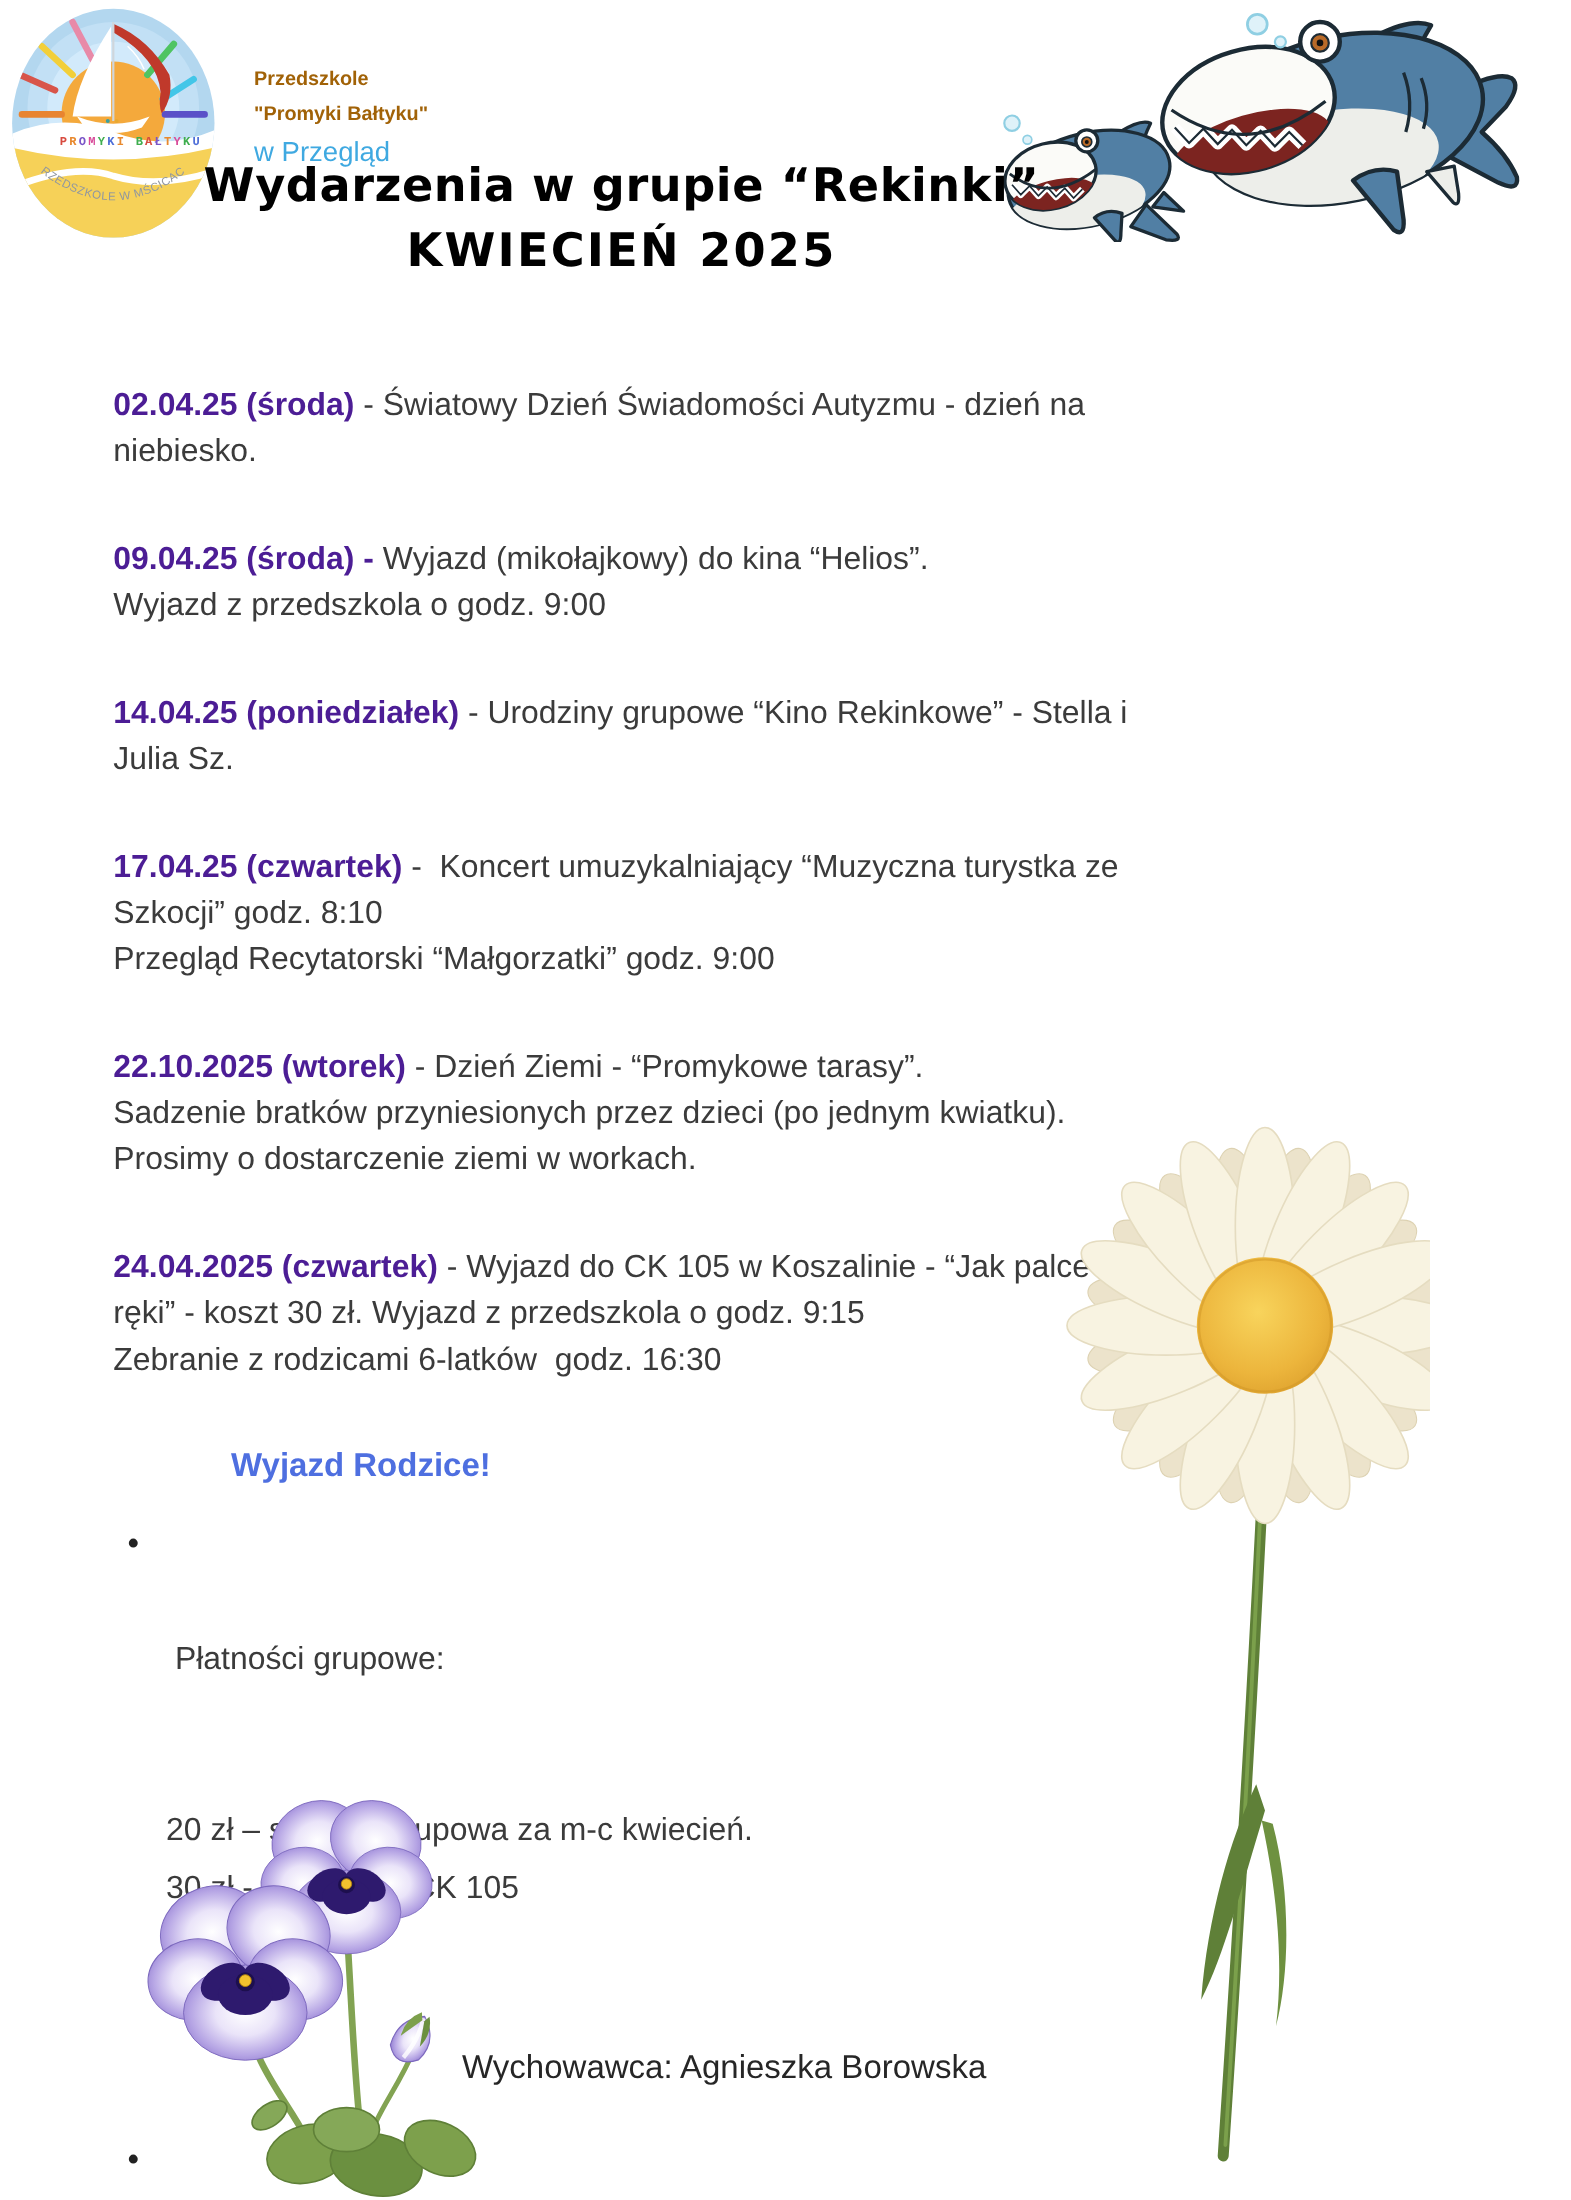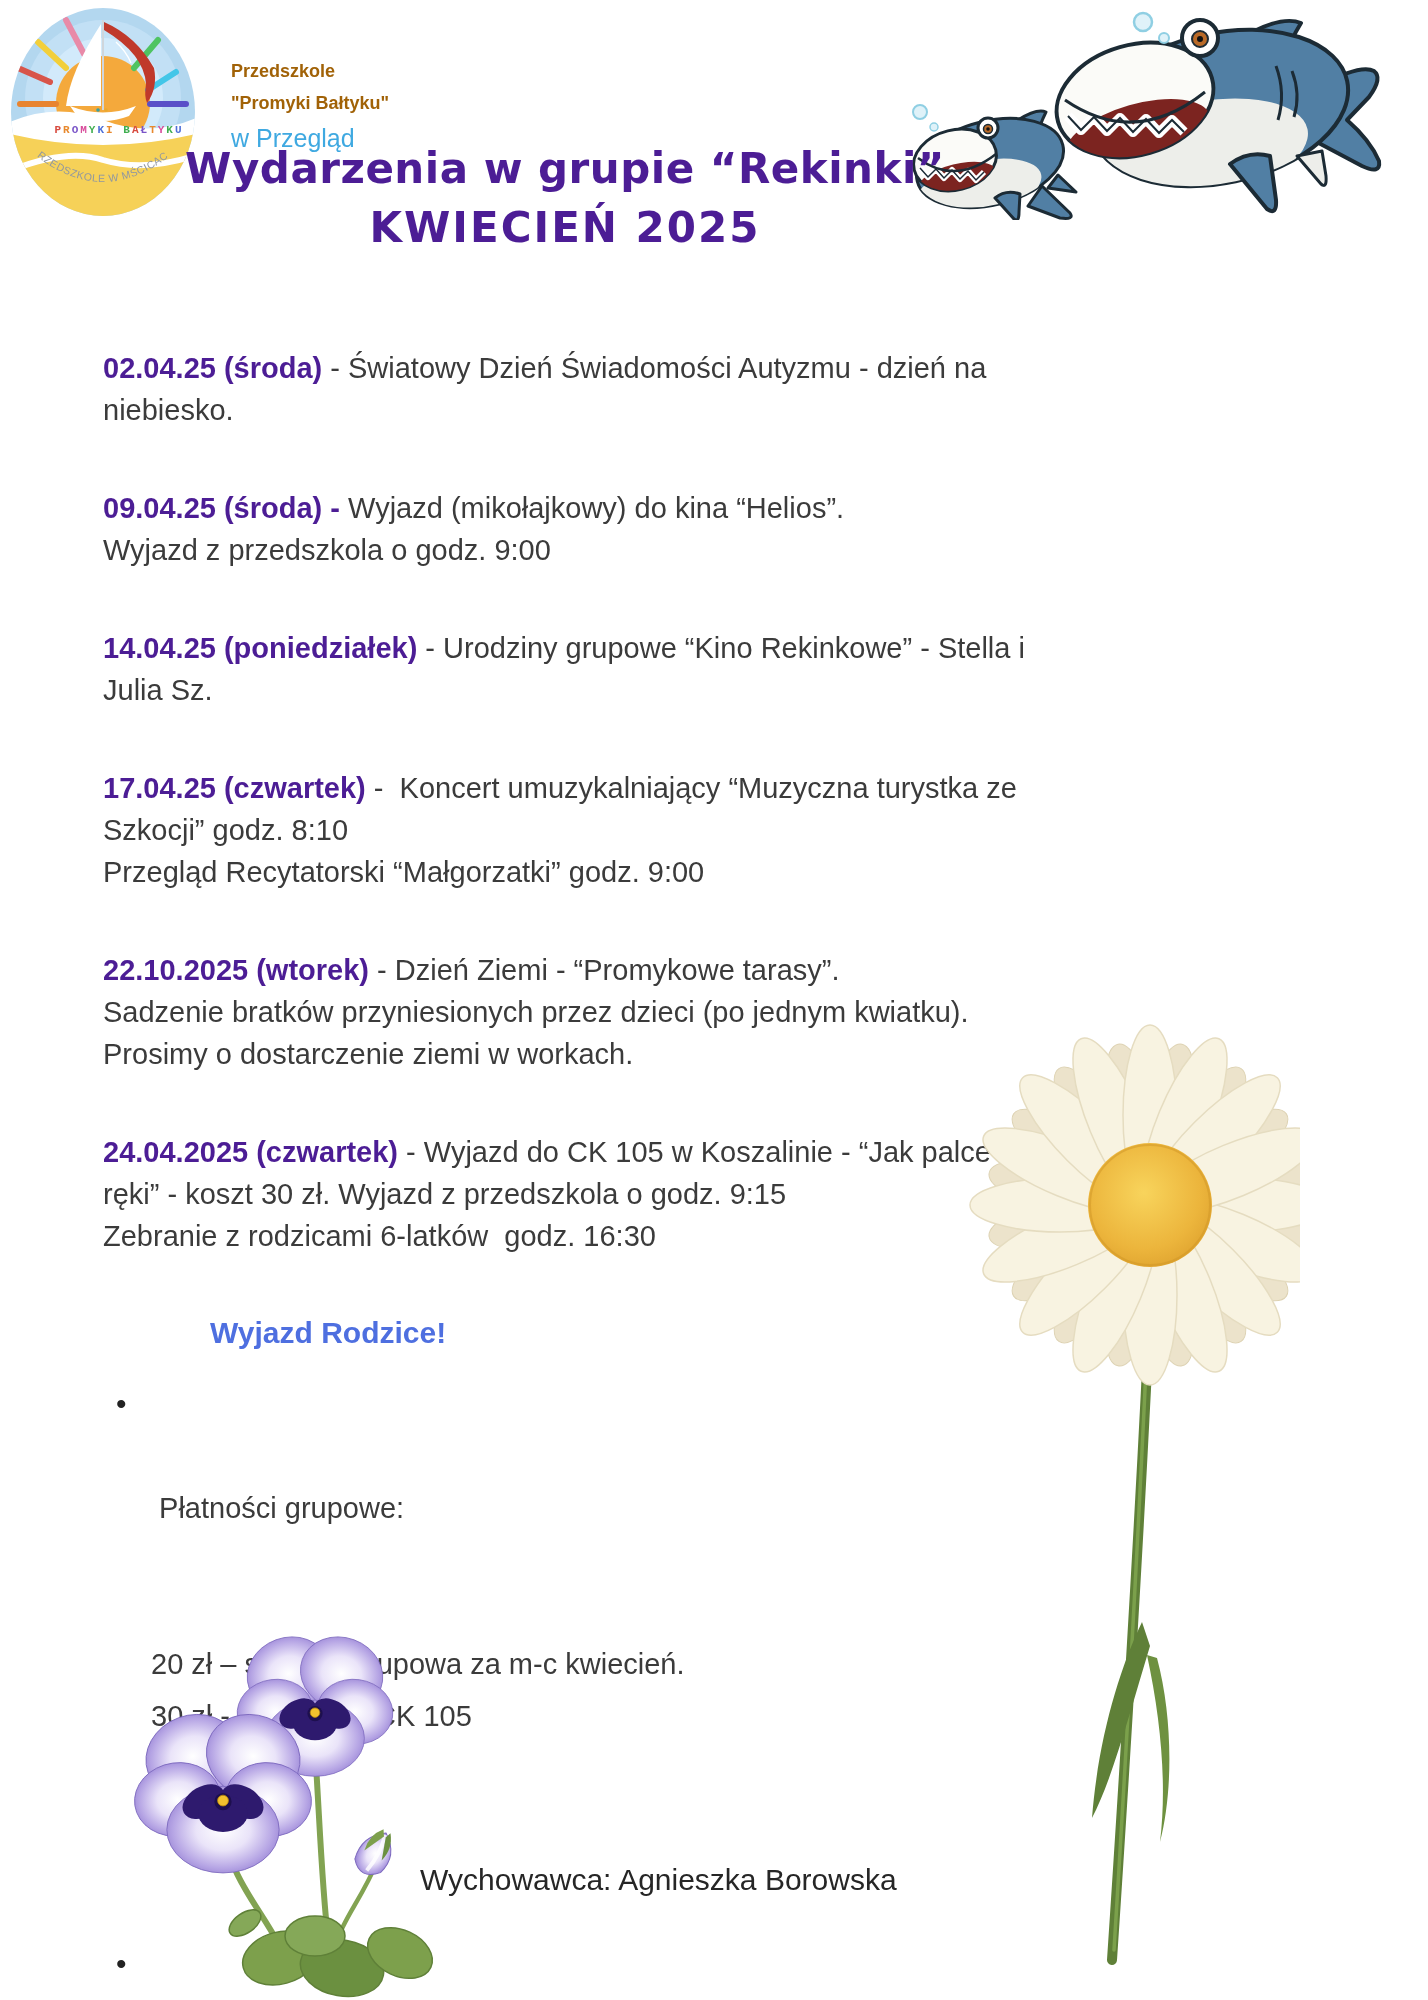--- a/index.html
+++ b/index.html
@@ -17,21 +17,21 @@
   
   .school-name { left:231px; top:55px; }
   .school-line { font-weight:bold; font-size:18px; color:#a16207; line-height:32px; }
   .school-loc  { font-size:25px; color:#3fa9e1; font-weight:400; margin-top:5px; }
 
   
   .sharks { left:900px; top:8px; width:505px; height:212px; }
   .sharks svg { width:100%; height:100%; display:block; }
 
   
-  .titles { left:140px; top:141px; width:850px; text-align:center; color:#4c1d95;
+  .titles { left:140px; top:141px; width:850px; text-align:center; color:#000000;
     font-family:"DejaVu Sans",sans-serif; font-weight:bold; }
   .title1 { font-size:42px; letter-spacing:0.5px; line-height:56px; }
   .title2 { font-size:42px; letter-spacing:2px; margin-top:6px; }
 
   
   .events { left:103px; top:347px; width:1110px; font-size:29px; line-height:42px; color:#3b3b3b; }
   .event { margin-bottom:56px; white-space:pre-wrap; }
   .event .date { color:#4c1d95; font-weight:bold; }
 
   

